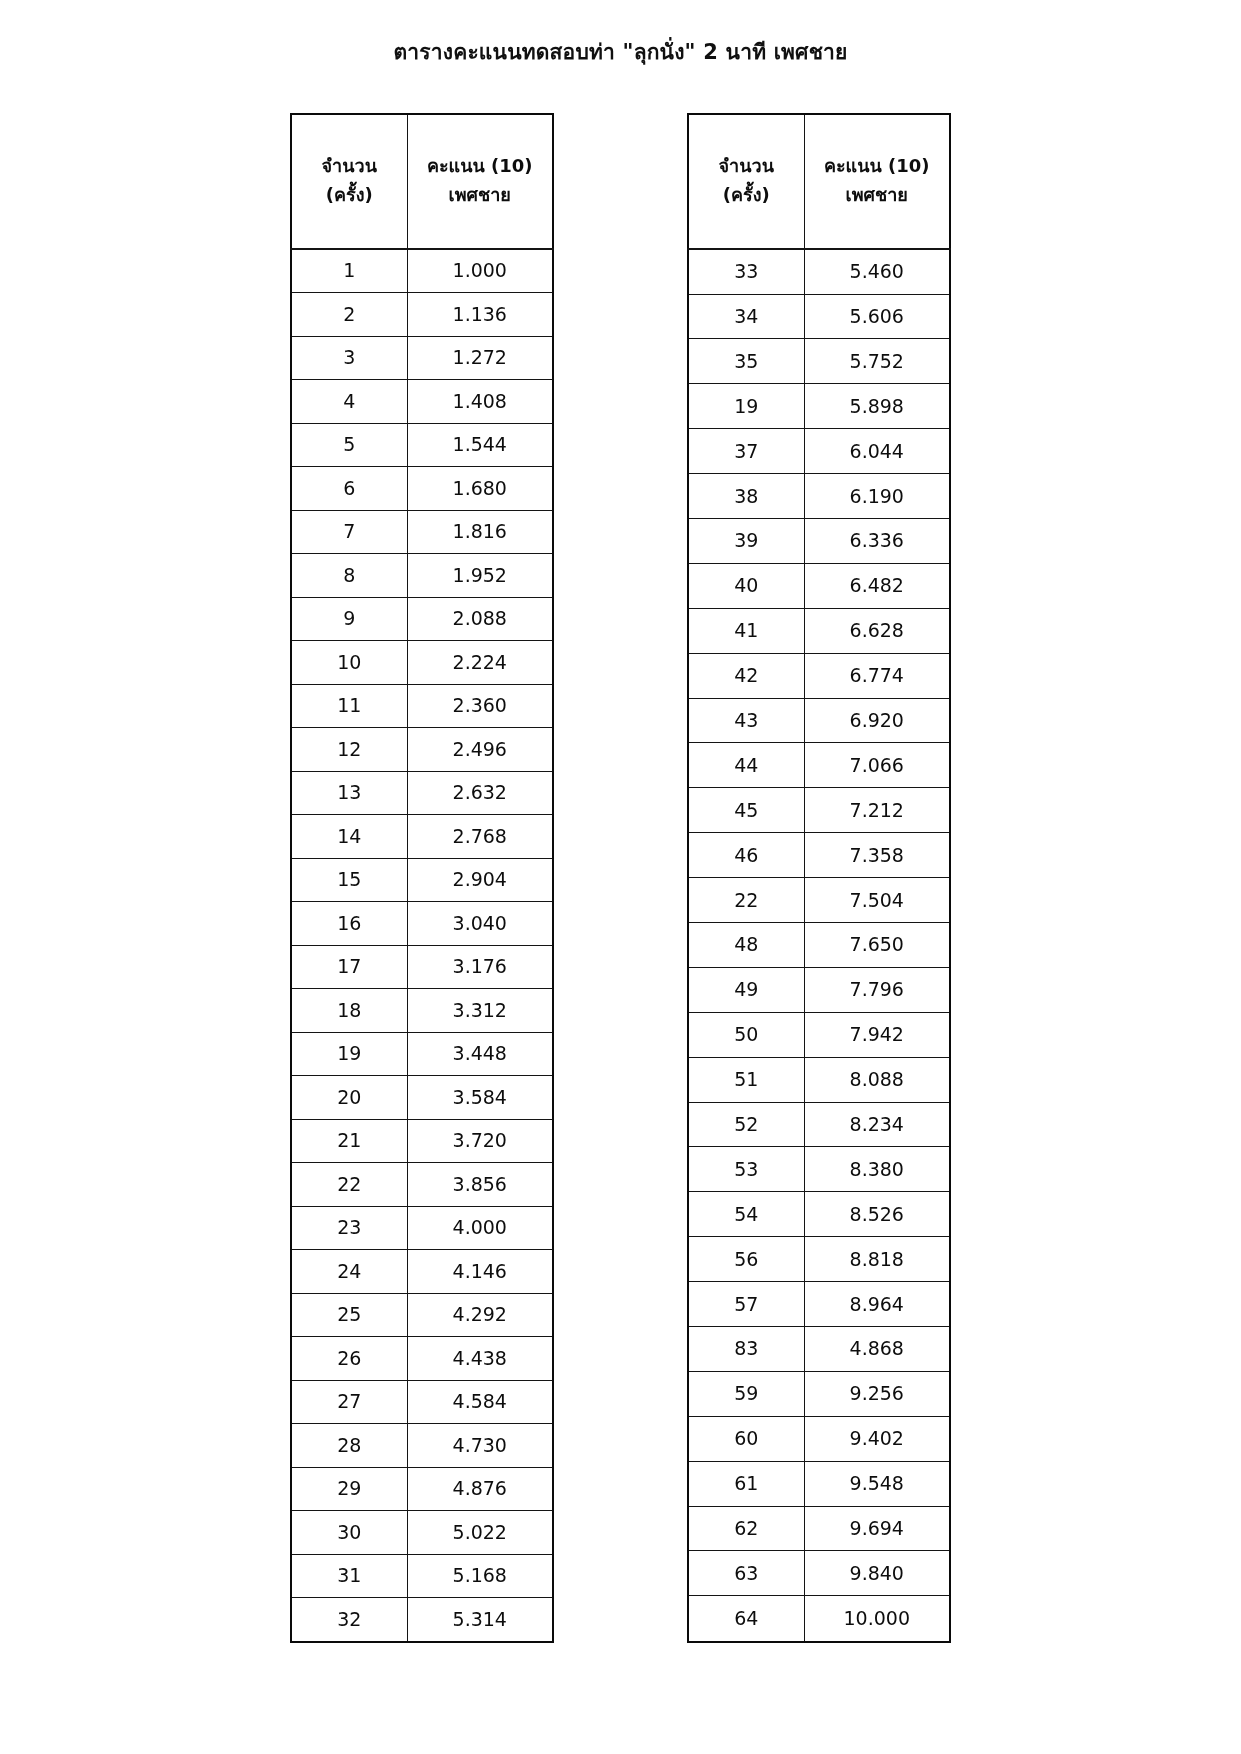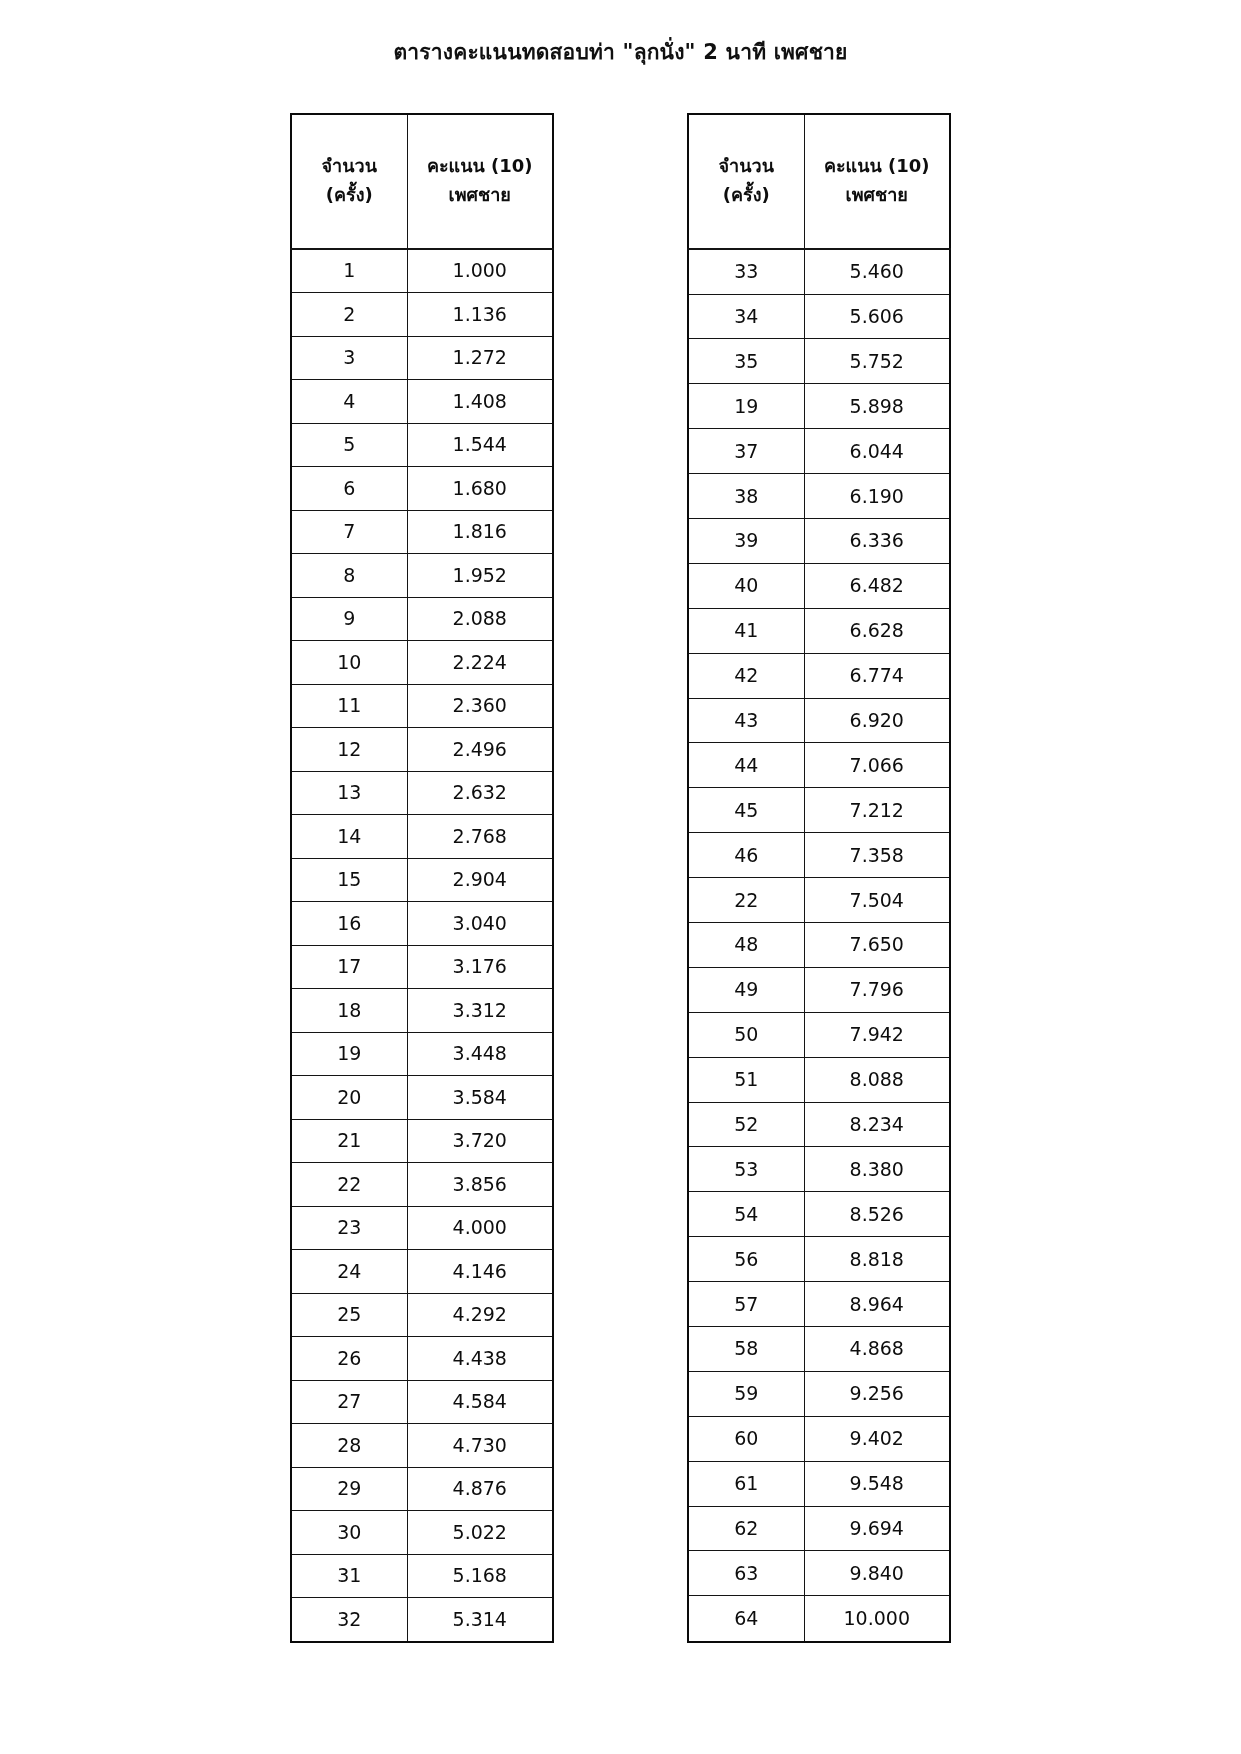--- a/index.html
+++ b/index.html
@@ -344,21 +344,21 @@
           </tr>
           <tr>
             <td>56</td>
             <td>8.818</td>
           </tr>
           <tr>
             <td>57</td>
             <td>8.964</td>
           </tr>
           <tr>
-            <td>58</td>
+            <td>83</td>
             <td>4.868</td>
           </tr>
           <tr>
             <td>59</td>
             <td>9.256</td>
           </tr>
           <tr>
             <td>60</td>
             <td>9.402</td>
           </tr>

